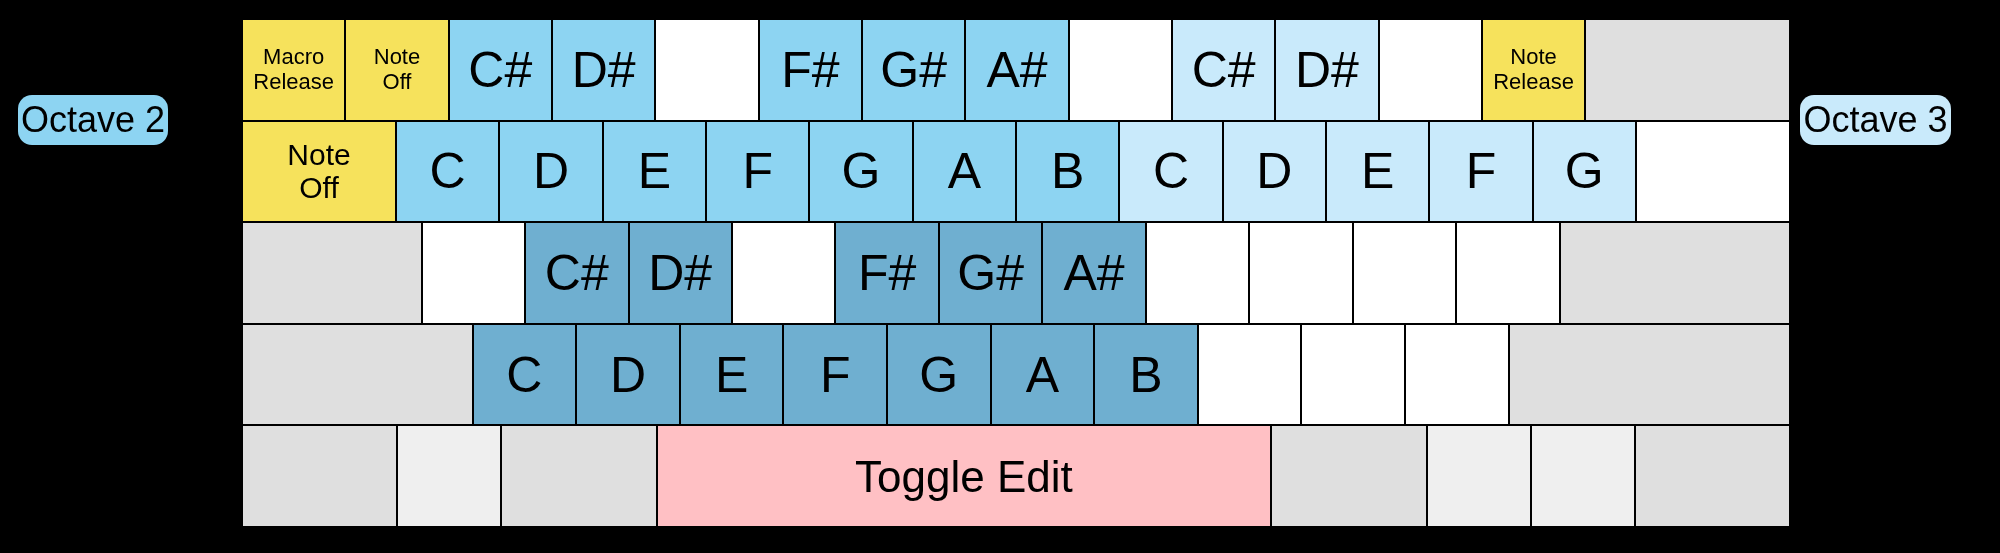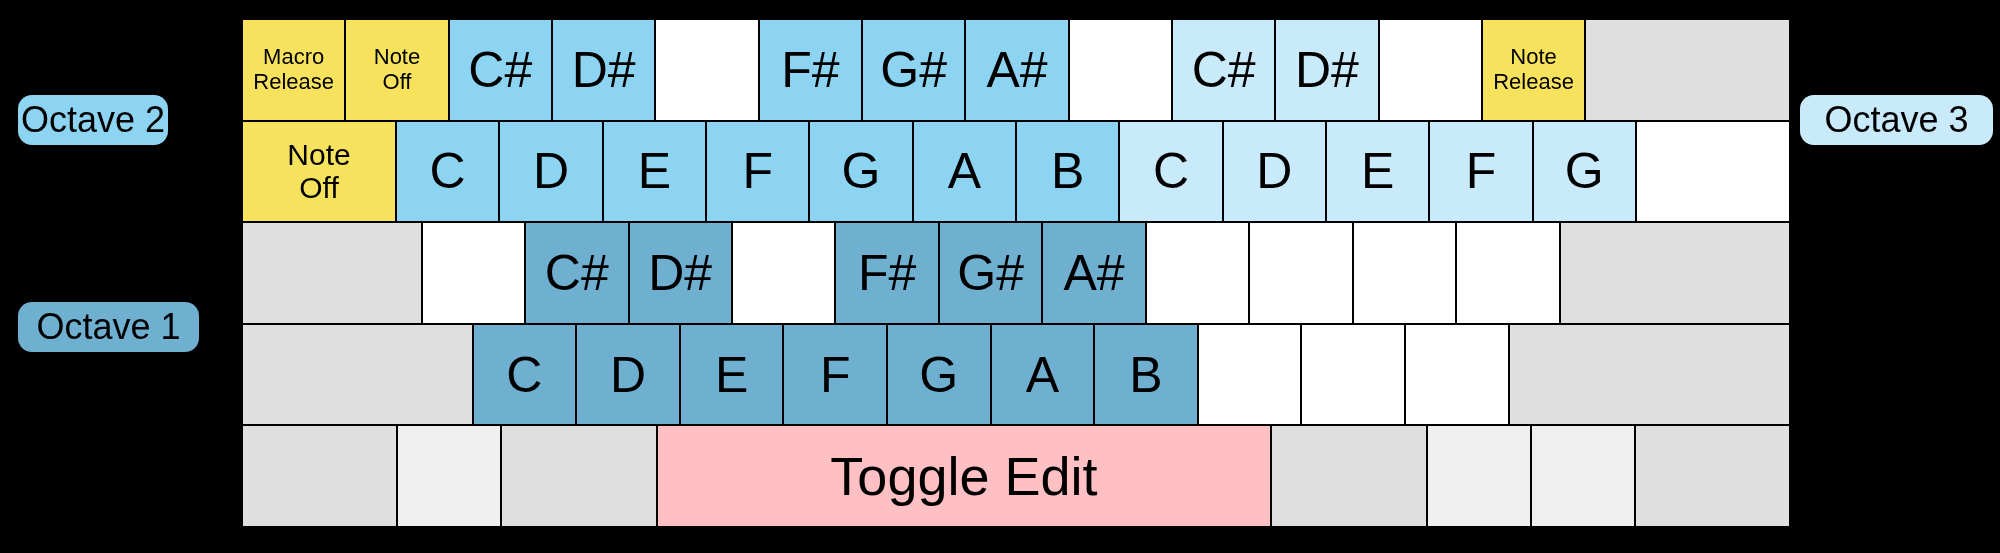--- a/index.html
+++ b/index.html
@@ -32,40 +32,39 @@
     align-items: center;
     justify-content: center;
     text-align: center;
     line-height: 1.12;
     overflow: hidden;
     min-width: 0;
   }
   .k-sm { font-size: 22px; }
   .k-md { font-size: 30px; }
   .k-lg { font-size: 50px; }
-  .k-tg { font-size: 54px; }
+  .k-tg { font-size: 44px; }
   .pill {
     position: absolute;
     display: flex;
     align-items: center;
     justify-content: center;
     border-radius: 14px;
     font-size: 36px;
     white-space: nowrap;
   }
   #pill-octave2 { left: 18px;   top: 95px;  width: 150px; height: 50px; }
   #pill-octave1 { left: 18px;   top: 302px; width: 181px; height: 50px; }
-  #pill-octave3 { left: 1800px; top: 95px;  width: 193px; height: 50px; }
+  #pill-octave3 { left: 1800px; top: 95px;  width: 151px; height: 50px; }
 </style>
 </head>
 <body>
 
 <div class="stage">
   <div class="pill" id="pill-octave2" style="background: rgb(141, 212, 242);">Octave 2</div>
-  <div class="pill" id="pill-octave1" style="background: rgb(111, 175, 208);">Octave 1</div>
   <div class="pill" id="pill-octave3" style="background: rgb(201, 234, 251);">Octave 3</div>
 
   <div class="keyboard">
       <div class="krow">
         <div class="key k-sm" style="flex: 1 1 0px; background: rgb(246, 226, 92);">
           <span>Macro</span>
           <span>Release</span>
         </div>
         <div class="key k-sm" style="flex: 1 1 0px; background: rgb(246, 226, 92);">
           <span>Note</span>

